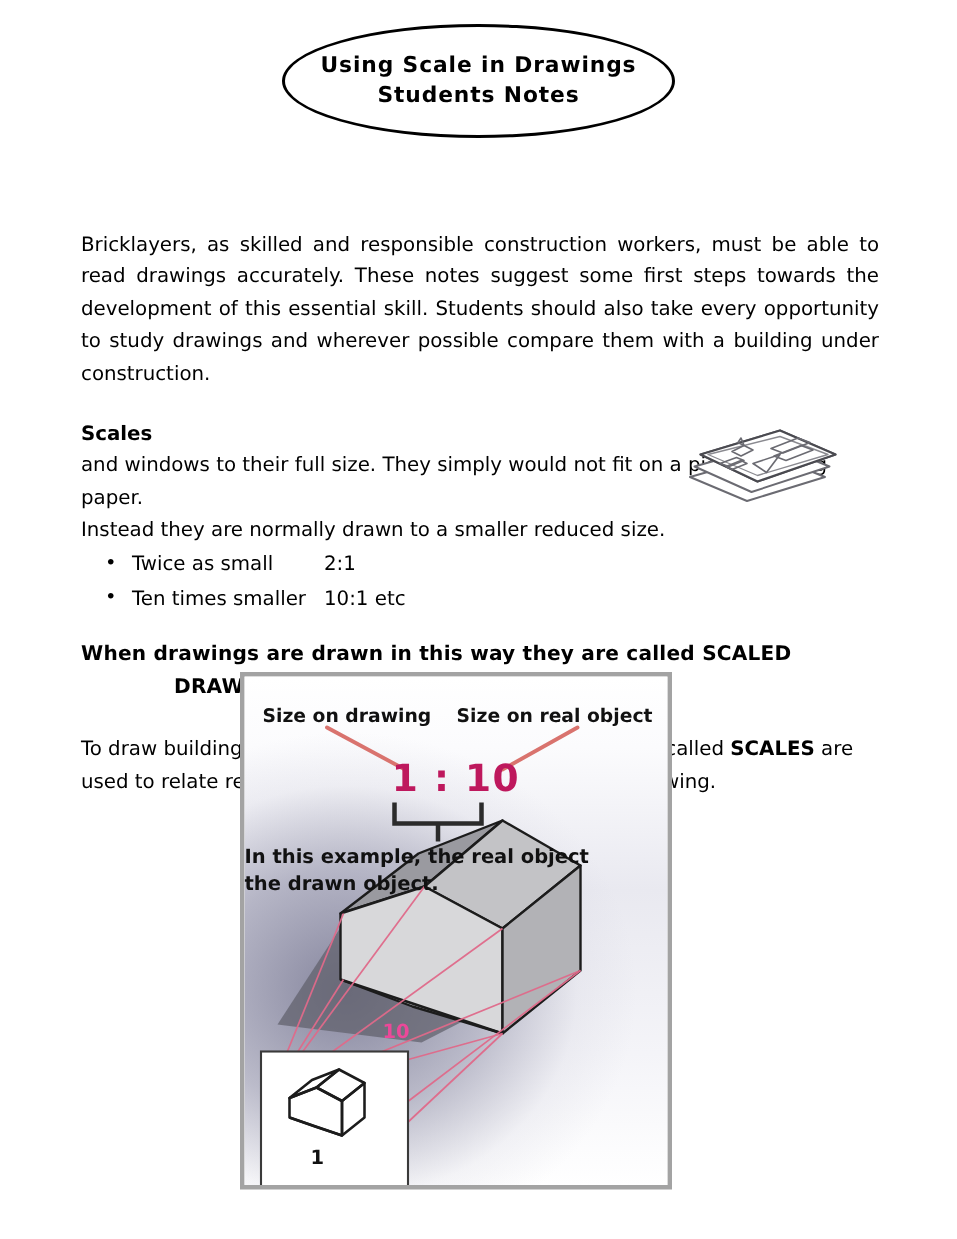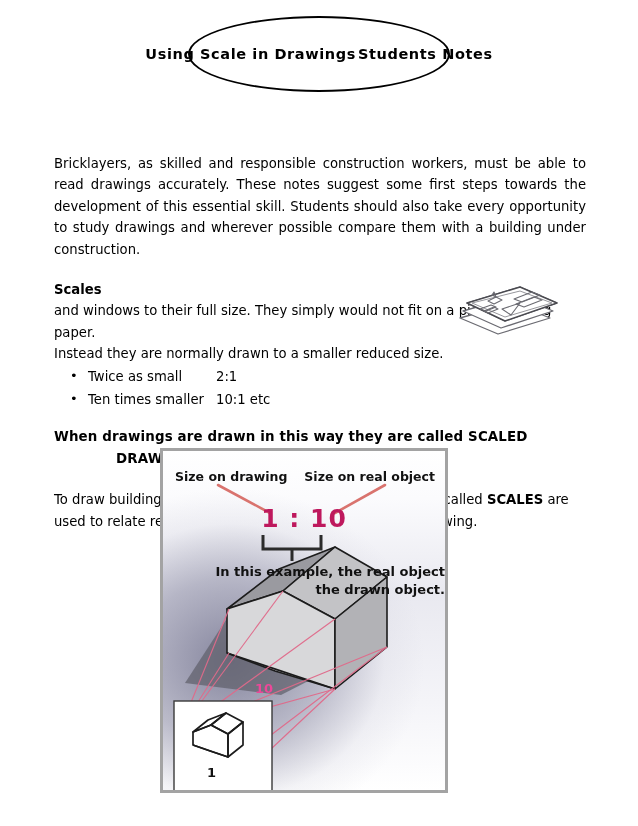--- a/index.html
+++ b/index.html
@@ -26,20 +26,21 @@
     position: absolute;
     inset: 0;
     border: 2.5px solid #000;
     border-radius: 50%;
     background: #fff;
   }
   .title-text {
     position: absolute;
     inset: 0;
     display: flex;
+    flex-direction: column;
     align-items: center;
     justify-content: center;
     gap: 2px;
   }
   .title-line {
     font-family: "DejaVu Sans", sans-serif;
     font-size: 14.5px;
     font-weight: 700;
     letter-spacing: 0.6px;
     line-height: 1.25;
@@ -254,21 +255,21 @@
       </g>
     </g>
   </svg>
 
   <div style="position:absolute;left:12px;top:18px;font-family:'DejaVu Sans',sans-serif;font-size:12.5px;font-weight:700;color:#111;">Size on drawing</div>
 
   <div style="position:absolute;right:10px;top:18px;font-family:'DejaVu Sans',sans-serif;font-size:12.5px;font-weight:700;color:#111;">Size on real object</div>
 
   <div style="position:absolute;left:0;right:0;top:53px;text-align:center;font-family:'DejaVu Sans',sans-serif;font-size:25px;font-weight:700;color:#be185d;letter-spacing:1px;">1 : 10</div>
 
-  <div style="position:absolute;left:0;right:0;top:112px;text-align:right;font-family:'DejaVu Sans',sans-serif;font-size:13px;font-weight:700;color:#111;line-height:1.42;">
+  <div style="position:absolute;left:0;right:0;top:112px;text-align:left;font-family:'DejaVu Sans',sans-serif;font-size:13px;font-weight:700;color:#111;line-height:1.42;">
     <div>In this example, the real object</div>
     <div>the drawn object.</div>
   </div>
 
   <div style="position:absolute;left:92px;top:230px;font-family:'DejaVu Sans',sans-serif;font-size:13px;font-weight:700;color:#ec4899;">10</div>
 
   <div style="position:absolute;left:44px;top:314px;font-family:'DejaVu Sans',sans-serif;font-size:13px;font-weight:700;color:#111;">1</div>
 </div>
 
 </body></html>

